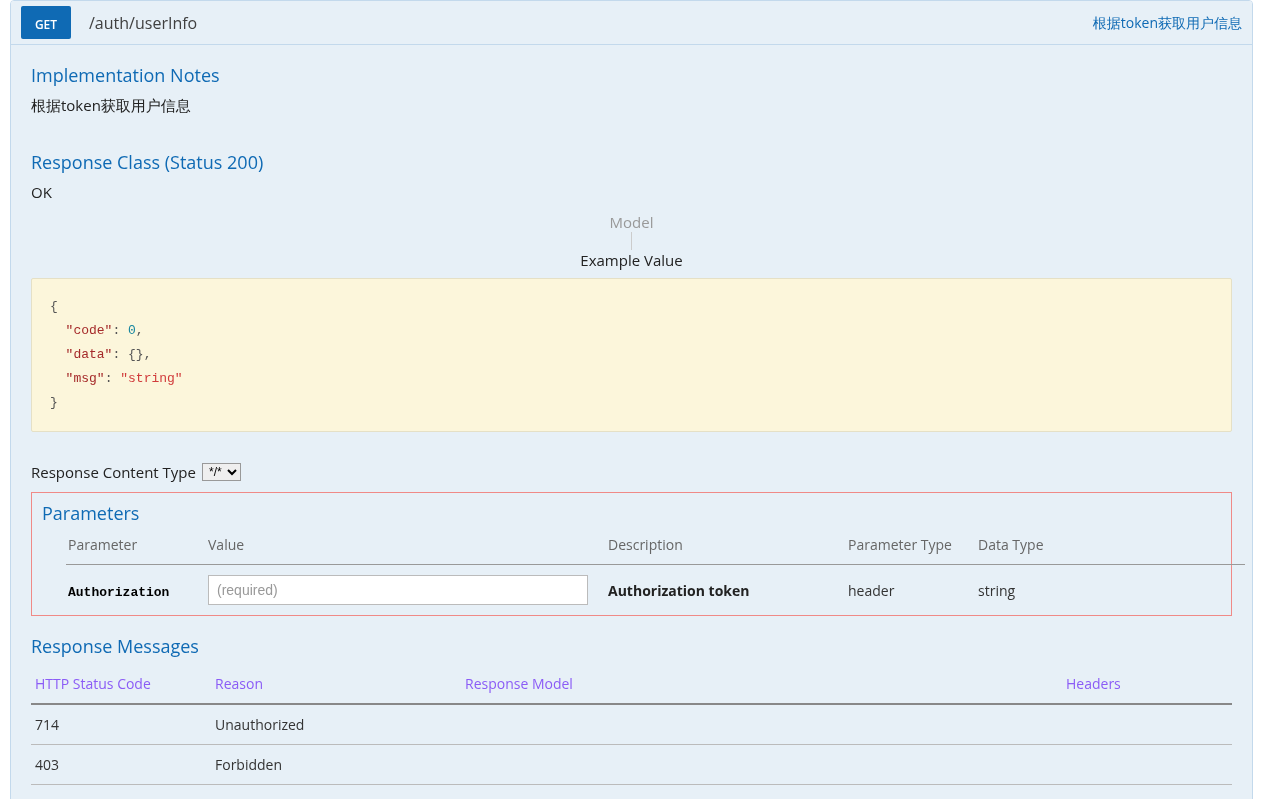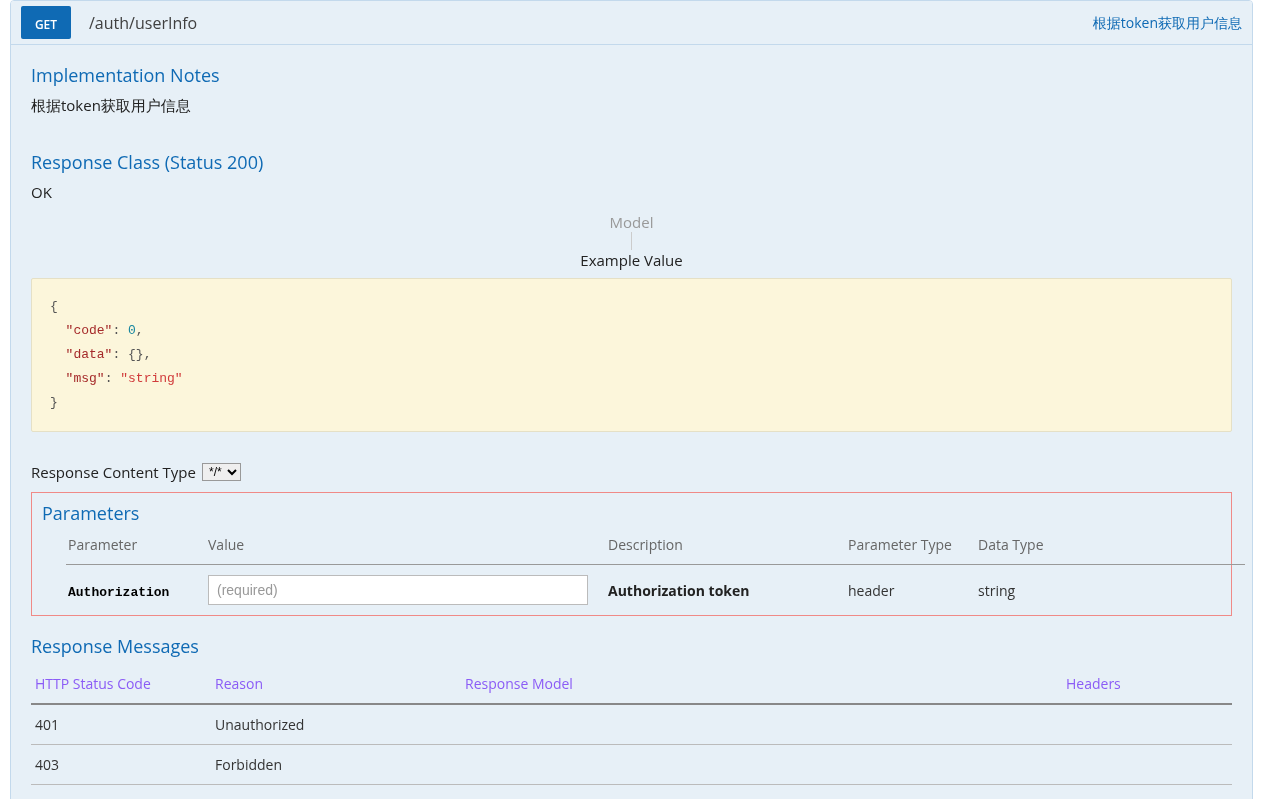--- a/index.html
+++ b/index.html
@@ -242,21 +242,21 @@
         <thead>
           <tr>
             <th class="r-col-code">HTTP Status Code</th>
             <th class="r-col-reason">Reason</th>
             <th class="r-col-model">Response Model</th>
             <th class="r-col-headers">Headers</th>
           </tr>
         </thead>
         <tbody>
           <tr>
-            <td>401</td>
+            <td>714</td>
             <td>Unauthorized</td>
             <td></td>
             <td></td>
           </tr>
           <tr>
             <td>403</td>
             <td>Forbidden</td>
             <td></td>
             <td></td>
           </tr>

